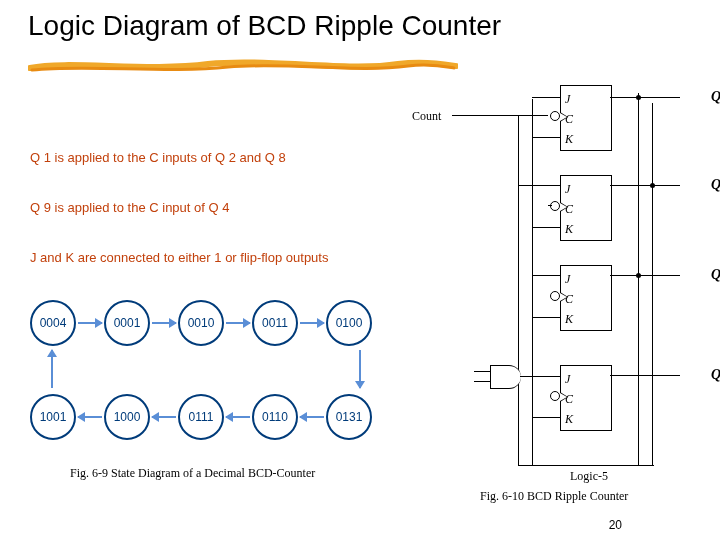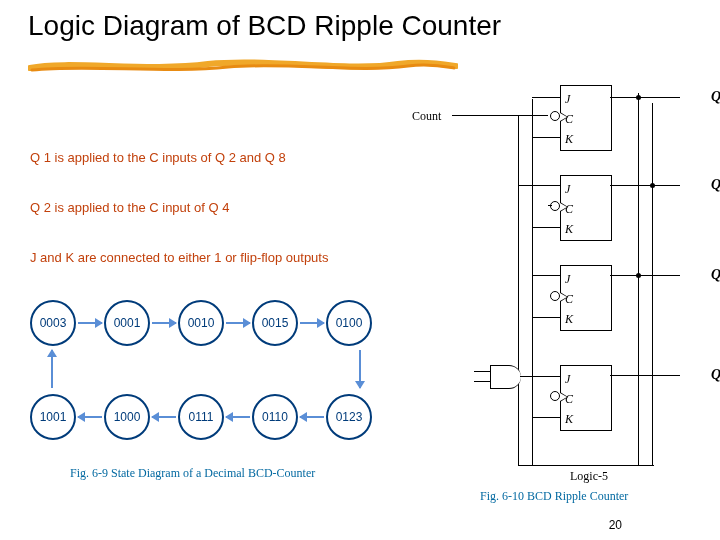--- a/index.html
+++ b/index.html
@@ -78,21 +78,21 @@
   .varrow-u {
     width: 2px; height: 38px; background: #5a8ed6; position: absolute;
   }
   .varrow-u::after {
     content: ""; position: absolute; left: -4px; top: -1px;
     border-bottom: 8px solid #5a8ed6; border-left: 5px solid transparent; border-right: 5px solid transparent;
   }
   .fig-cap {
     font-family: "Times New Roman", serif;
     font-size: 12px;
-    color: #0369a1;
+    color: #000000;
     position: absolute;
   }
 
   
   .circuit {
     position: absolute;
     left: 420px;
     top: 85px;
     width: 280px;
     height: 410px;
@@ -148,49 +148,49 @@
 <div class="slide">
 
   <div class="title">Logic Diagram of BCD Ripple Counter</div>
 
   <svg class="underline" viewBox="0 0 430 18" preserveAspectRatio="none">
     <path d="M2,12 C40,4 120,16 180,8 C240,2 320,16 370,8 C400,4 426,10 428,10" stroke="#f0a82a" stroke-width="6" fill="none" stroke-linecap="round"></path>
     <path d="M4,14 C60,8 140,18 200,11 C260,6 330,17 380,10 C405,7 424,12 426,12" stroke="#e88b12" stroke-width="3" fill="none" stroke-linecap="round"></path>
   </svg>
 
   <div id="b1" class="bullet">Q 1 is applied to the C inputs of Q 2 and Q 8</div>
-  <div id="b2" class="bullet">Q 2 is applied to the C input of Q 4</div>
+  <div id="b2" class="bullet">Q 9 is applied to the C input of Q 4</div>
   <div id="b3" class="bullet">J and K are connected to either 1 or flip-flop outputs</div>
 
   <div class="state-dia">
     <div class="state-row">
-      <div class="state-node">0003</div>
+      <div class="state-node">0004</div>
       <div class="harrow-r"></div>
       <div class="state-node">0001</div>
       <div class="harrow-r"></div>
       <div class="state-node">0010</div>
       <div class="harrow-r"></div>
-      <div class="state-node">0015</div>
+      <div class="state-node">0011</div>
       <div class="harrow-r"></div>
       <div class="state-node">0100</div>
     </div>
     <div class="vconn">
       <div class="varrow-u" style="left:21px; top:4px;"></div>
       <div class="varrow-d" style="left:329px; top:4px;"></div>
     </div>
     <div class="state-row">
       <div class="state-node">1001</div>
       <div class="harrow-l"></div>
       <div class="state-node">1000</div>
       <div class="harrow-l"></div>
       <div class="state-node">0111</div>
       <div class="harrow-l"></div>
       <div class="state-node">0110</div>
       <div class="harrow-l"></div>
-      <div class="state-node">0123</div>
+      <div class="state-node">0131</div>
     </div>
   </div>
   <div class="fig-cap" style="left:70px; top:466px;">Fig. 6-9  State Diagram of a Decimal BCD-Counter</div>
 
   <div class="circuit">
 
     <div class="wire" style="left:98px; top:30px; width:1px; height:350px;"></div>
     <div class="wire" style="left:112px; top:14px; width:1px; height:366px;"></div>
     <div class="wire" style="left:218px; top:8px;  width:1px; height:372px;"></div>
     <div class="wire" style="left:232px; top:18px; width:1px; height:362px;"></div>

